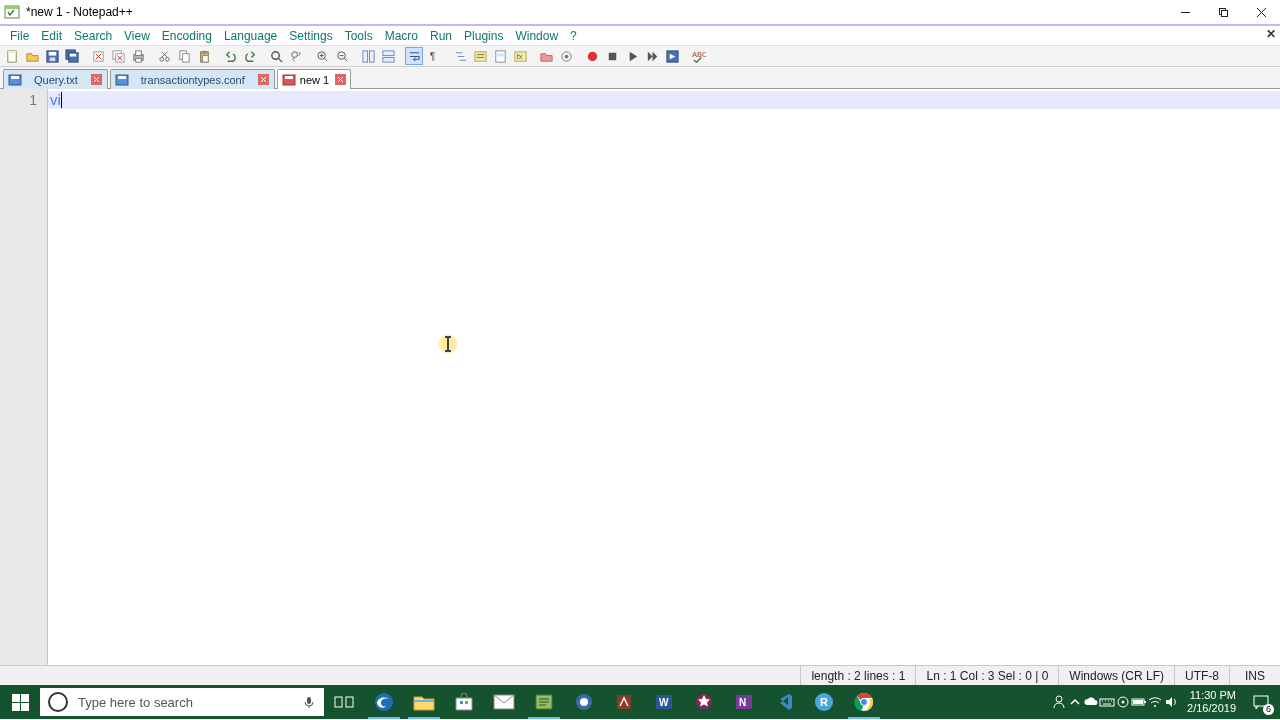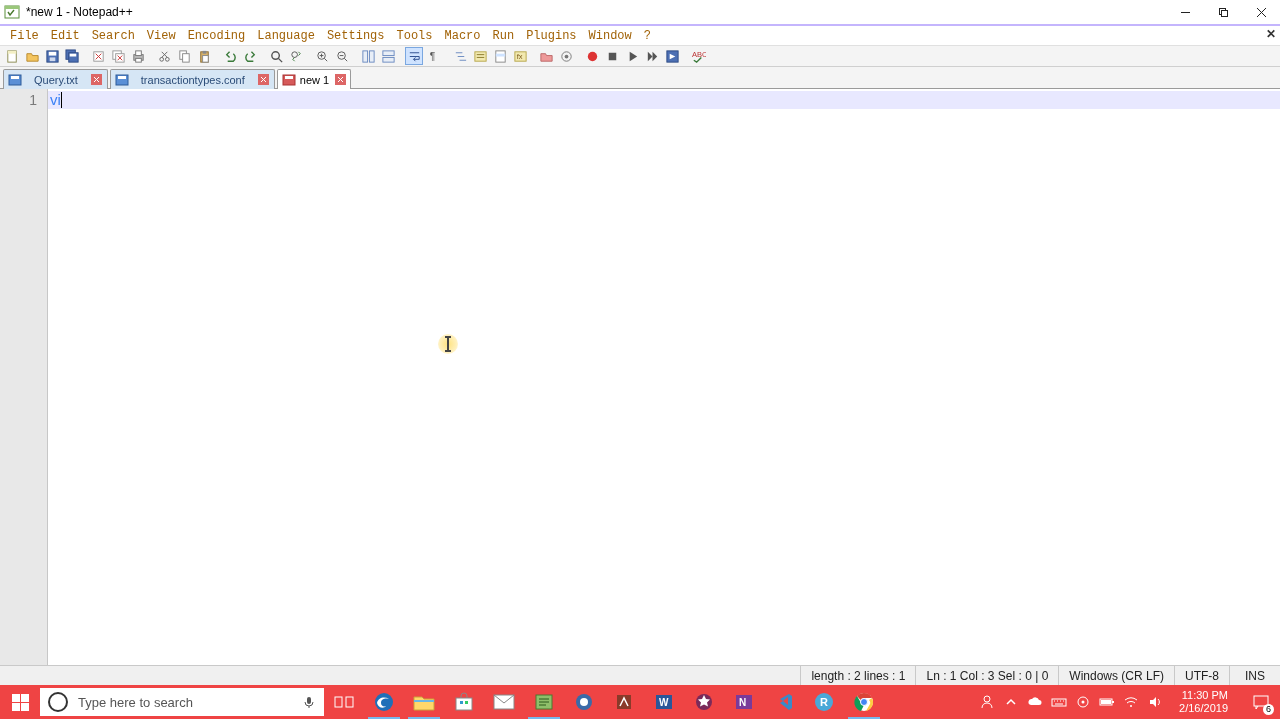--- a/index.html
+++ b/index.html
@@ -8,21 +8,21 @@
 
 .titlebar { height: 26px; background: #fff; display: flex; align-items: center; padding-left: 4px; border-bottom: 2px solid #c4b5fd; }
 .titlebar .appicon { width: 16px; height: 16px; margin-right: 6px; display:inline-block; }
 .titlebar .title { font-size: 12px; color: #000; flex: 1; }
 .titlebar .winbtns { display: flex; height: 100%; }
 .titlebar .winbtn { width: 38px; height: 100%; display: flex; align-items: center; justify-content: center; font-size: 11px; color:#222; }
 .titlebar .winbtn svg { width: 11px; height: 11px; }
 
 
 .menubar { height: 19px; background: #fff; display: flex; align-items: center; padding-left: 4px; position: relative; }
-.menubar .menuitem { font-size: 12px; padding: 1px 6px; color: #a16207; cursor: default; font-family: Liberation Mono, monospace; }
+.menubar .menuitem { font-size: 12px; padding: 1px 6px; color: #0f766e; cursor: default; }
 .menubar .closetab { position:absolute; right:4px; top:1px; font-size:12px; color:#333; cursor:default; font-weight:bold; }
 
 
 .toolbar { height: 22px; background: #f4f4f4; border-top: 1px solid #e0e0e0; border-bottom: 1px solid #cfcfcf; display: flex; align-items: center; padding: 0 3px; gap: 2px; }
 .toolbar .tbtn { width: 18px; height: 18px; display: flex; align-items: center; justify-content: center; border: 1px solid transparent; }
 .toolbar .tbtn.active { background:#cfe3ff; border:1px solid #7aa7e0; }
 .toolbar .sep { width: 4px; }
 .tbtn svg { width:15px; height:15px; }
 
 
@@ -50,30 +50,30 @@
 .cursor-highlight .ibeam:before { top:-1px; }
 .cursor-highlight .ibeam:after { bottom:-1px; }
 
 
 .statusbar { height: 20px; background: #f0f0f0; border-top: 1px solid #c9c9c9; display: flex; align-items: center; font-size: 12px; color:#222; }
 .statusbar .panel { padding: 0 10px; border-right: 1px solid #c9c9c9; height:100%; display:flex; align-items:center; white-space:nowrap; }
 .statusbar .panel:last-child { border-right:none; }
 .statusbar .spacer { flex:1; border-right:1px solid #c9c9c9; height:100%; }
 
 
-.taskbar { height: 34px; background: #ef4444; display: flex; align-items: center; color: #fff; }
+.taskbar { height: 34px; background: #14532d; display: flex; align-items: center; color: #fff; }
 .taskbar .startbtn { width: 40px; height: 100%; display:flex; align-items:center; justify-content:center; }
 .taskbar .search { height: 28px; flex: 0 0 284px; background: #fff; display:flex; align-items:center; padding: 0 8px; margin-left:0; }
 .taskbar .search .cortana { width:20px; height:20px; border:2px solid #333; border-radius:50%; margin-right:10px; }
 .taskbar .search .placeholder { color:#555; font-size:13px; flex:1; }
 .taskbar .search .mic { width:14px; height:14px; }
 .taskbar .tbicons { display:flex; height:100%; align-items:center; }
 .taskbar .tbicon { width:40px; height:100%; display:flex; align-items:center; justify-content:center; position:relative; }
 .taskbar .tbicon.running:after { content:""; position:absolute; bottom:0; left:4px; right:4px; height:2px; background:#76b9ed; }
-.taskbar .tray { margin-left:auto; display:flex; align-items:center; height:100%; gap:8px; padding-right:2px; }
+.taskbar .tray { margin-left:auto; display:flex; align-items:center; height:100%; padding-right:2px; }
 .taskbar .tray .trayicon { width:16px; height:16px; display:flex; align-items:center; justify-content:center; }
 .taskbar .clock { text-align:right; font-size:11px; line-height:13px; color:#fff; padding: 0 8px; }
 .taskbar .notif { width:34px; height:100%; display:flex; align-items:center; justify-content:center; position:relative; }
 .taskbar .notif .badge { position:absolute; bottom:4px; right:4px; background:#fff; color:#000; font-size:9px; border-radius:7px; padding:0 3px; line-height:11px; }
 
 svg { display:block; }
 </style>
 </head>
 <body>
 

